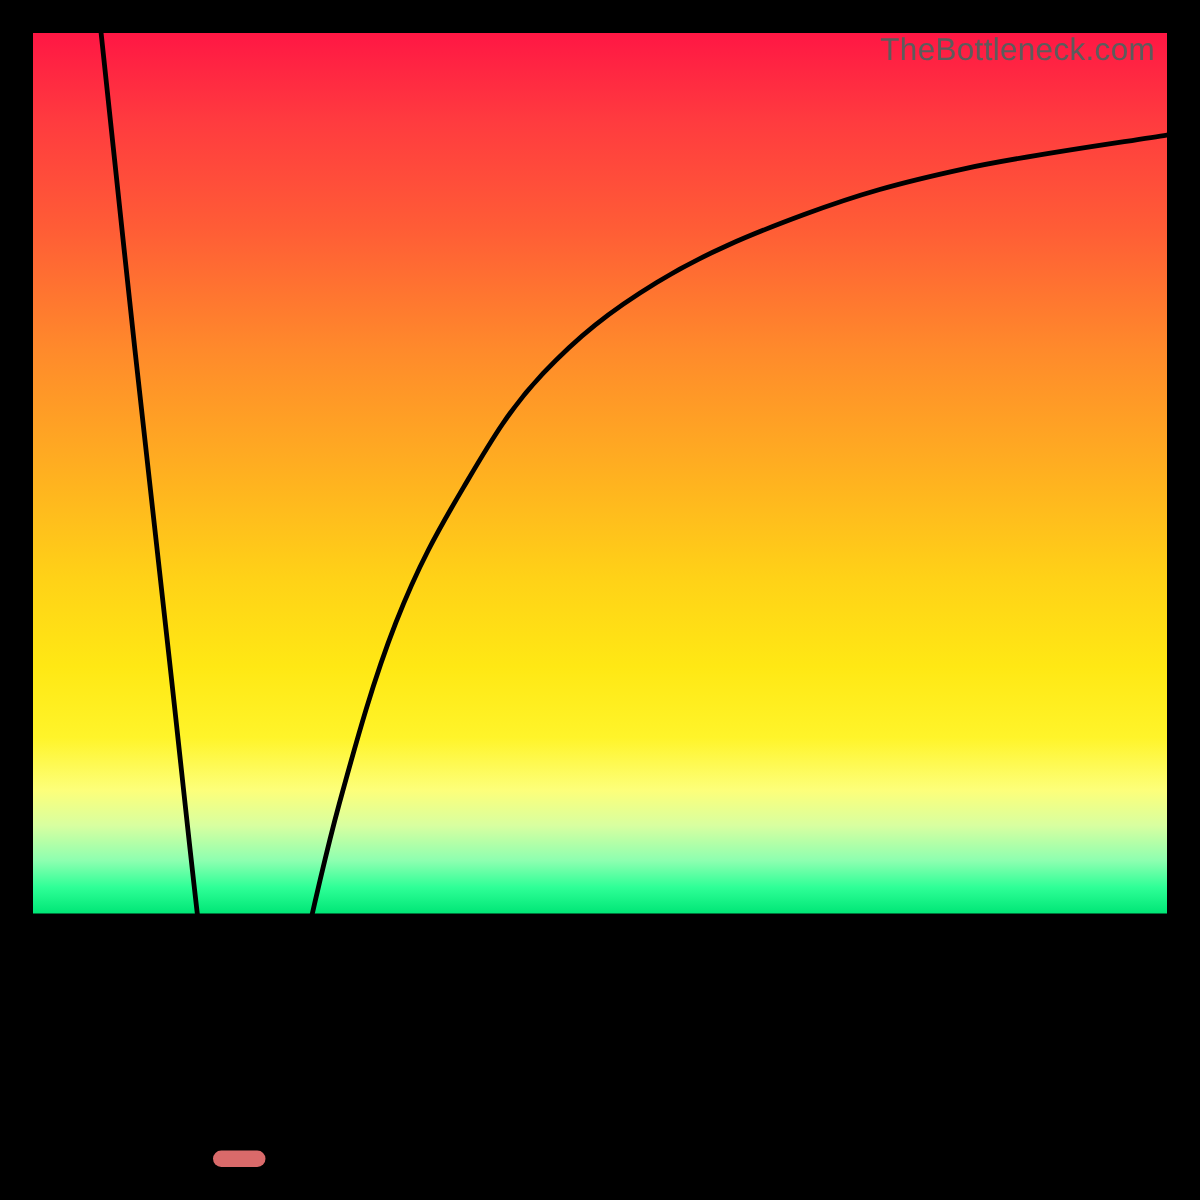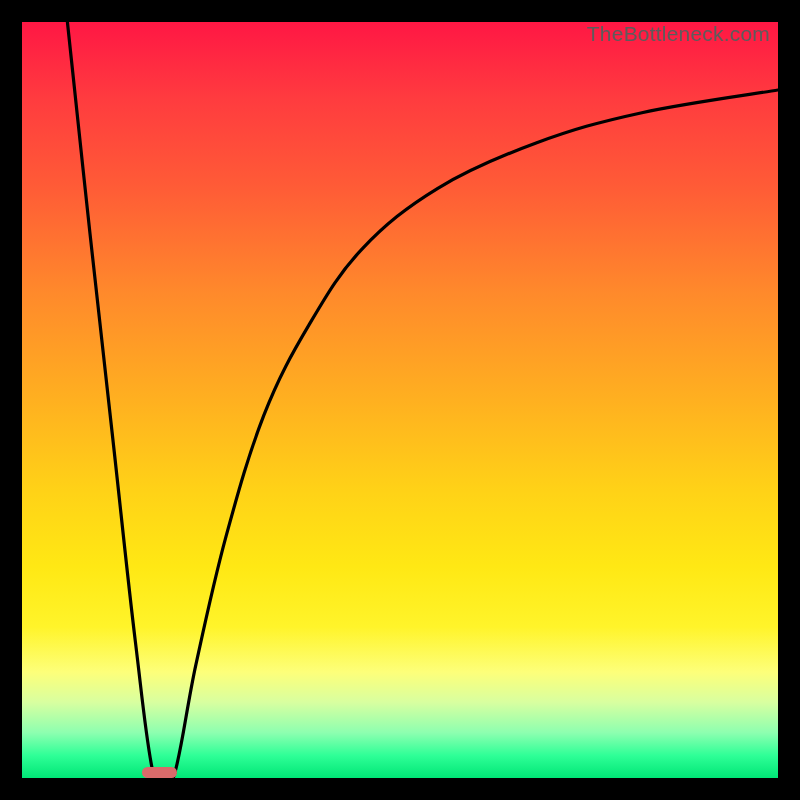--- a/index.html
+++ b/index.html
@@ -14,21 +14,21 @@
     width: 800px;
     height: 800px;
     background: #000000;
     position: relative;
   }
   .plot-area {
     position: absolute;
     left: 22px;
     top: 22px;
     width: 756px;
-    height: 756px;
+    height: 587px;
     background: linear-gradient(
       to bottom,
       #ff1744 0%,
       #ff3b3f 10%,
       #ff5c36 22%,
       #ff8a2b 36%,
       #ffb020 50%,
       #ffd217 62%,
       #ffe814 72%,
       #fff42a 80%,

